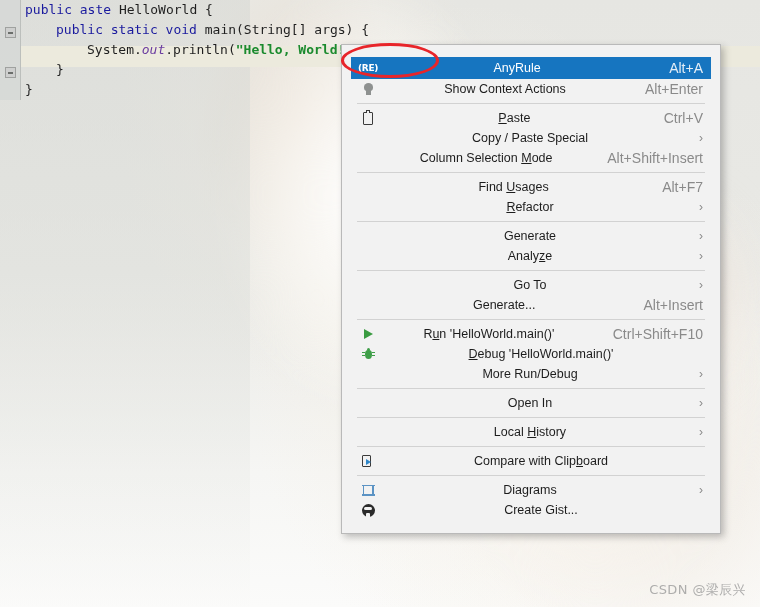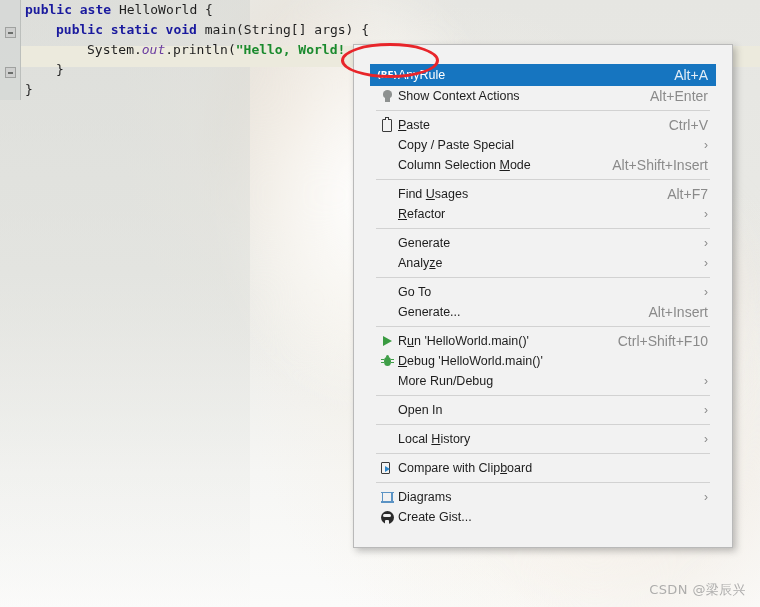--- a/index.html
+++ b/index.html
@@ -97,39 +97,38 @@
     font-size: 13px;
     white-space: pre;
     color: #222222;
   }
   .line-hl {
     position: absolute;
     left: 21px; top: 46px;
     width: 739px; height: 21px;
     background: #eceadd;
   }
-  .kw  { color: #1a1a9e; font-weight: bold; }
+  .kw  { color: #1a1a9e; font-weight: normal; }
   .str { color: #1a8a2e; font-weight: bold; }
   .fld { color: #6a3ca0; font-style: italic; }
   .pln { color: #1f1f1f; text-align: right; }
 
   
   .menu {
     position: absolute;
     left: 341px; top: 44px;
     width: 380px;
     background: #f2f2f2;
     border: 1px solid #b9b9b9;
     box-sizing: border-box;
     box-shadow: 3px 3px 7px rgba(60,60,60,0.32);
-    padding: 16px;
+    padding: 9px;
     font-size: 12.5px;
     color: #1d1d1d;
     z-index: 20;
-    margin-left: 12px;
   }
   .mi {
     position: relative;
     display: flex;
     align-items: center;
     height: 20px;
     padding: 0 8px 0 6px;
     box-sizing: border-box;
     cursor: default;
   }
@@ -143,20 +142,21 @@
     min-width: 22px;
     height: 18px;
     display: flex;
     align-items: center;
     justify-content: center;
   }
   .mi-label {
     flex: 1 1 auto;
     white-space: nowrap;
     overflow: hidden;
+    text-align: center;
   }
   .mi-accel {
     margin-left: 14px;
     color: #8a8a8a;
     white-space: nowrap;
     font-size: 14px;
   }
   .mi.sel .mi-accel { color: #e4eef7; }
   .mi-arrow {
     margin-left: 14px;

